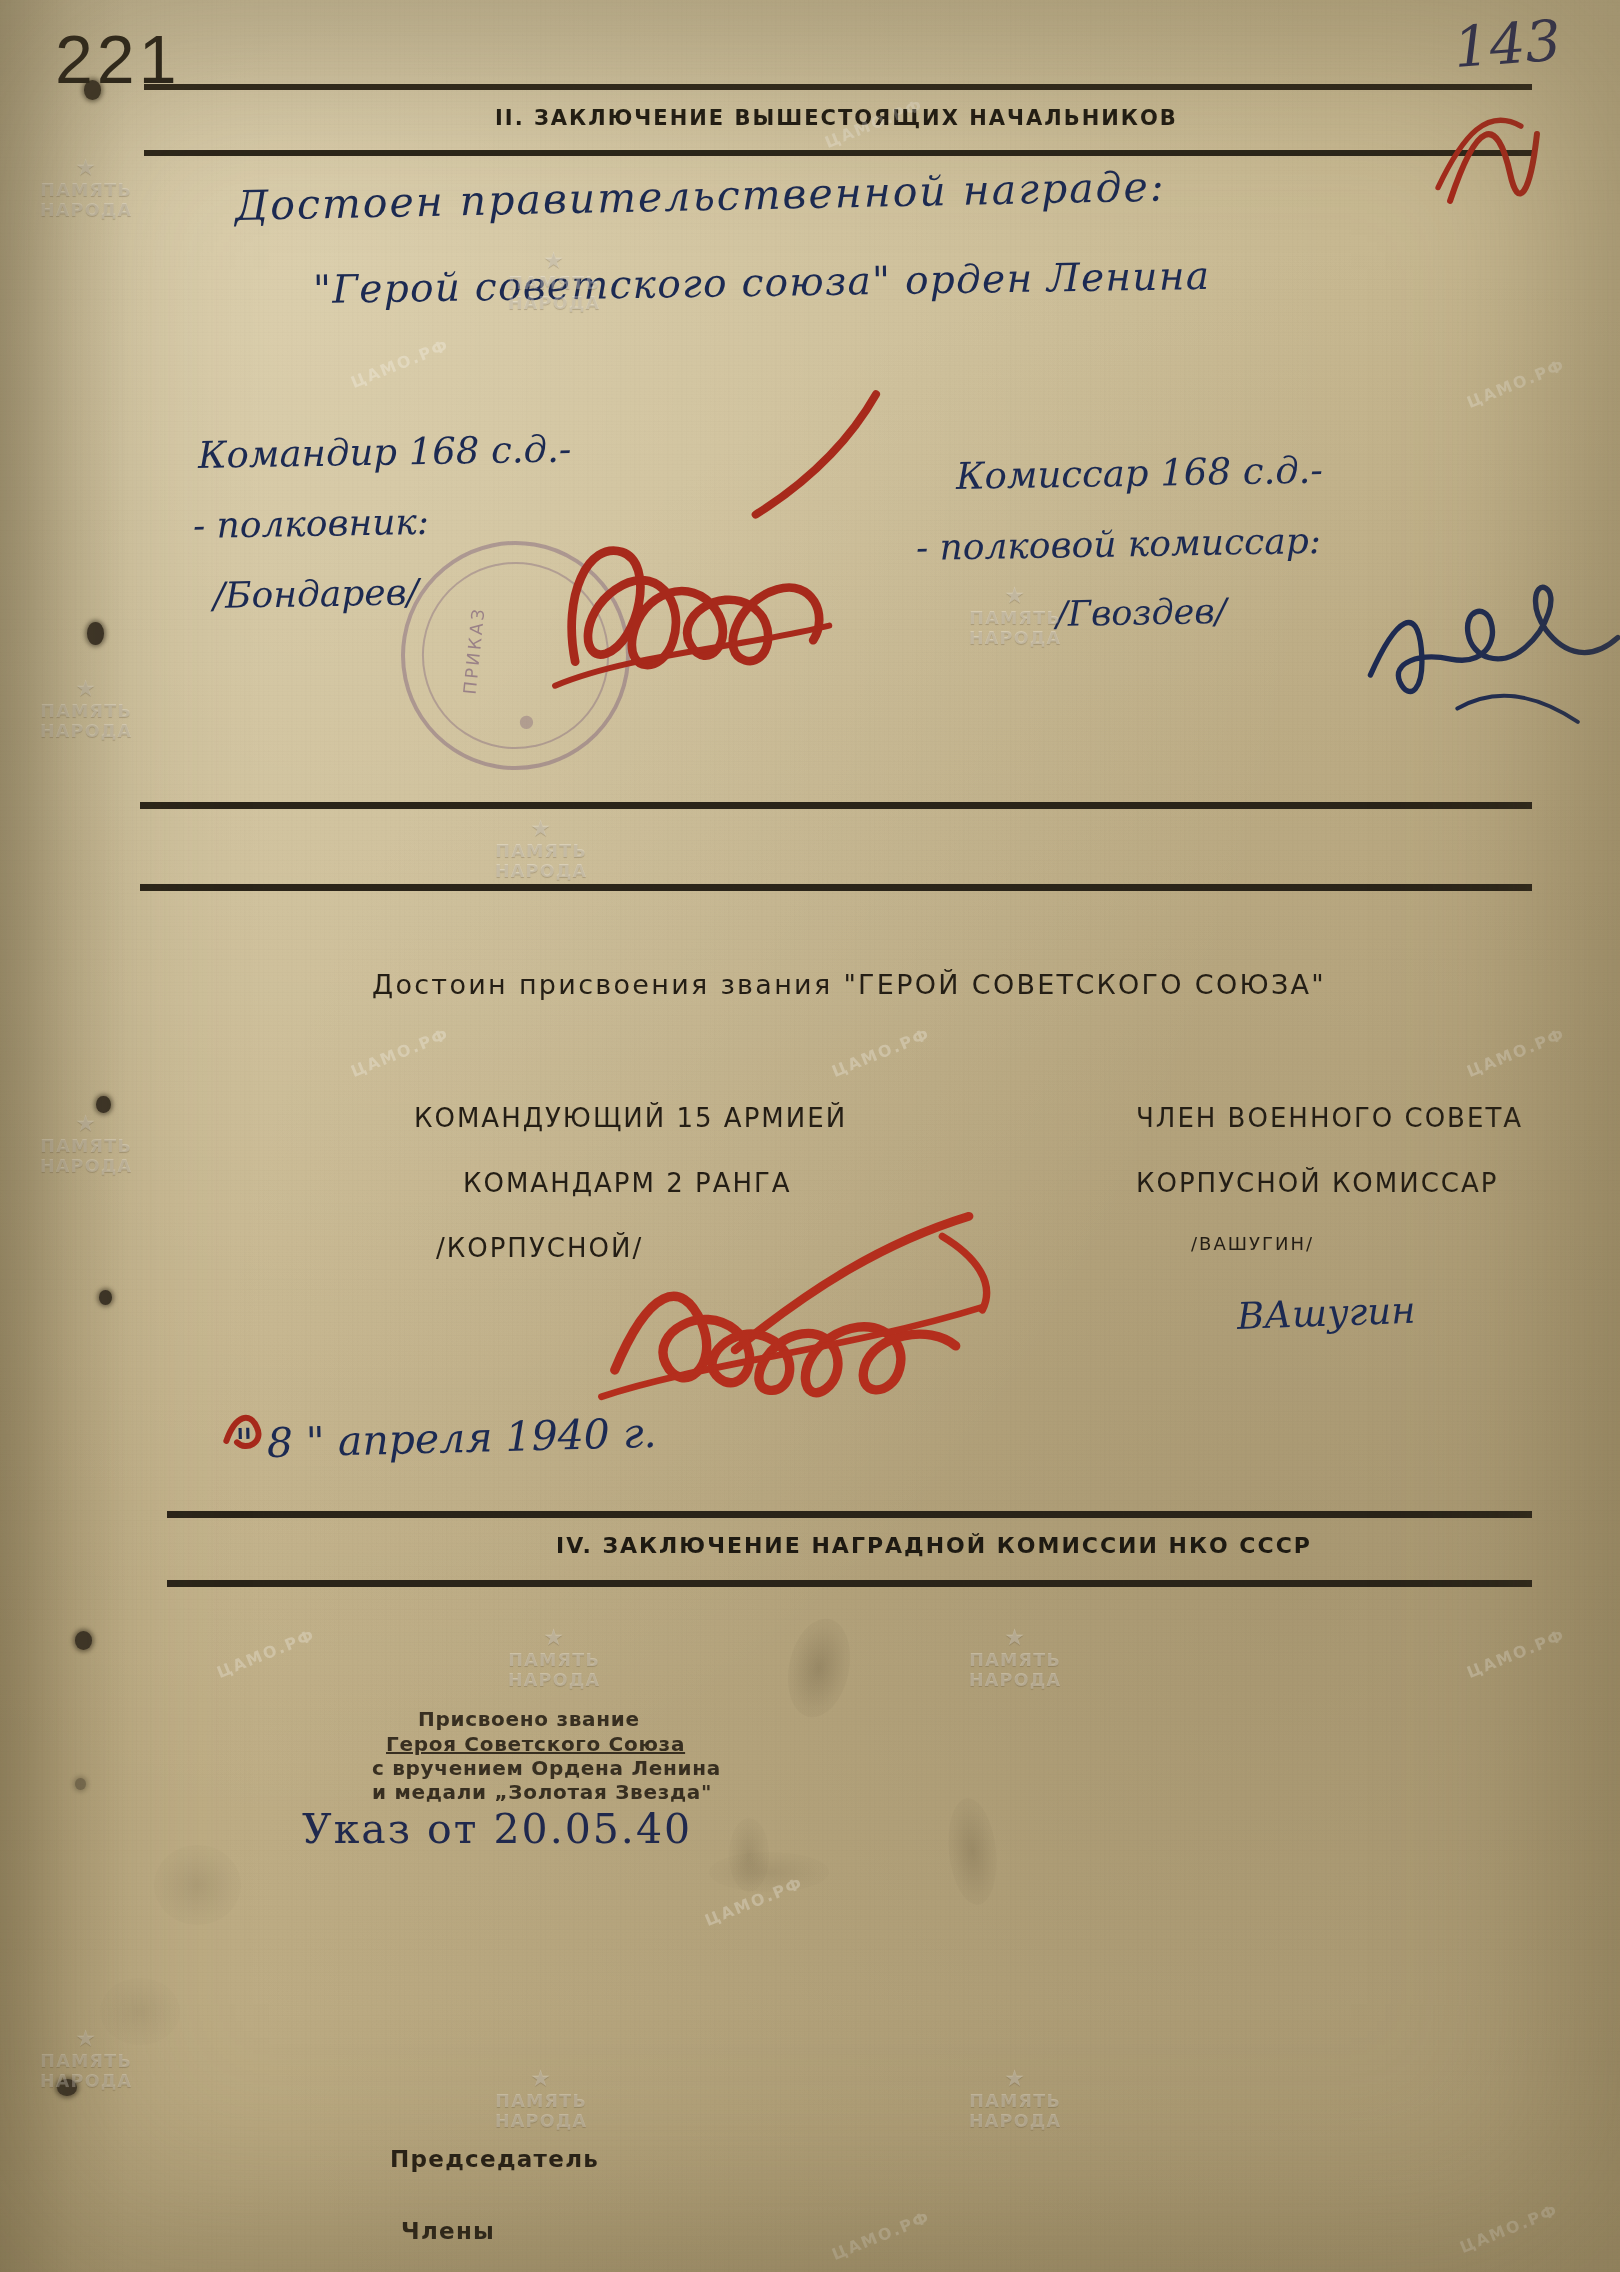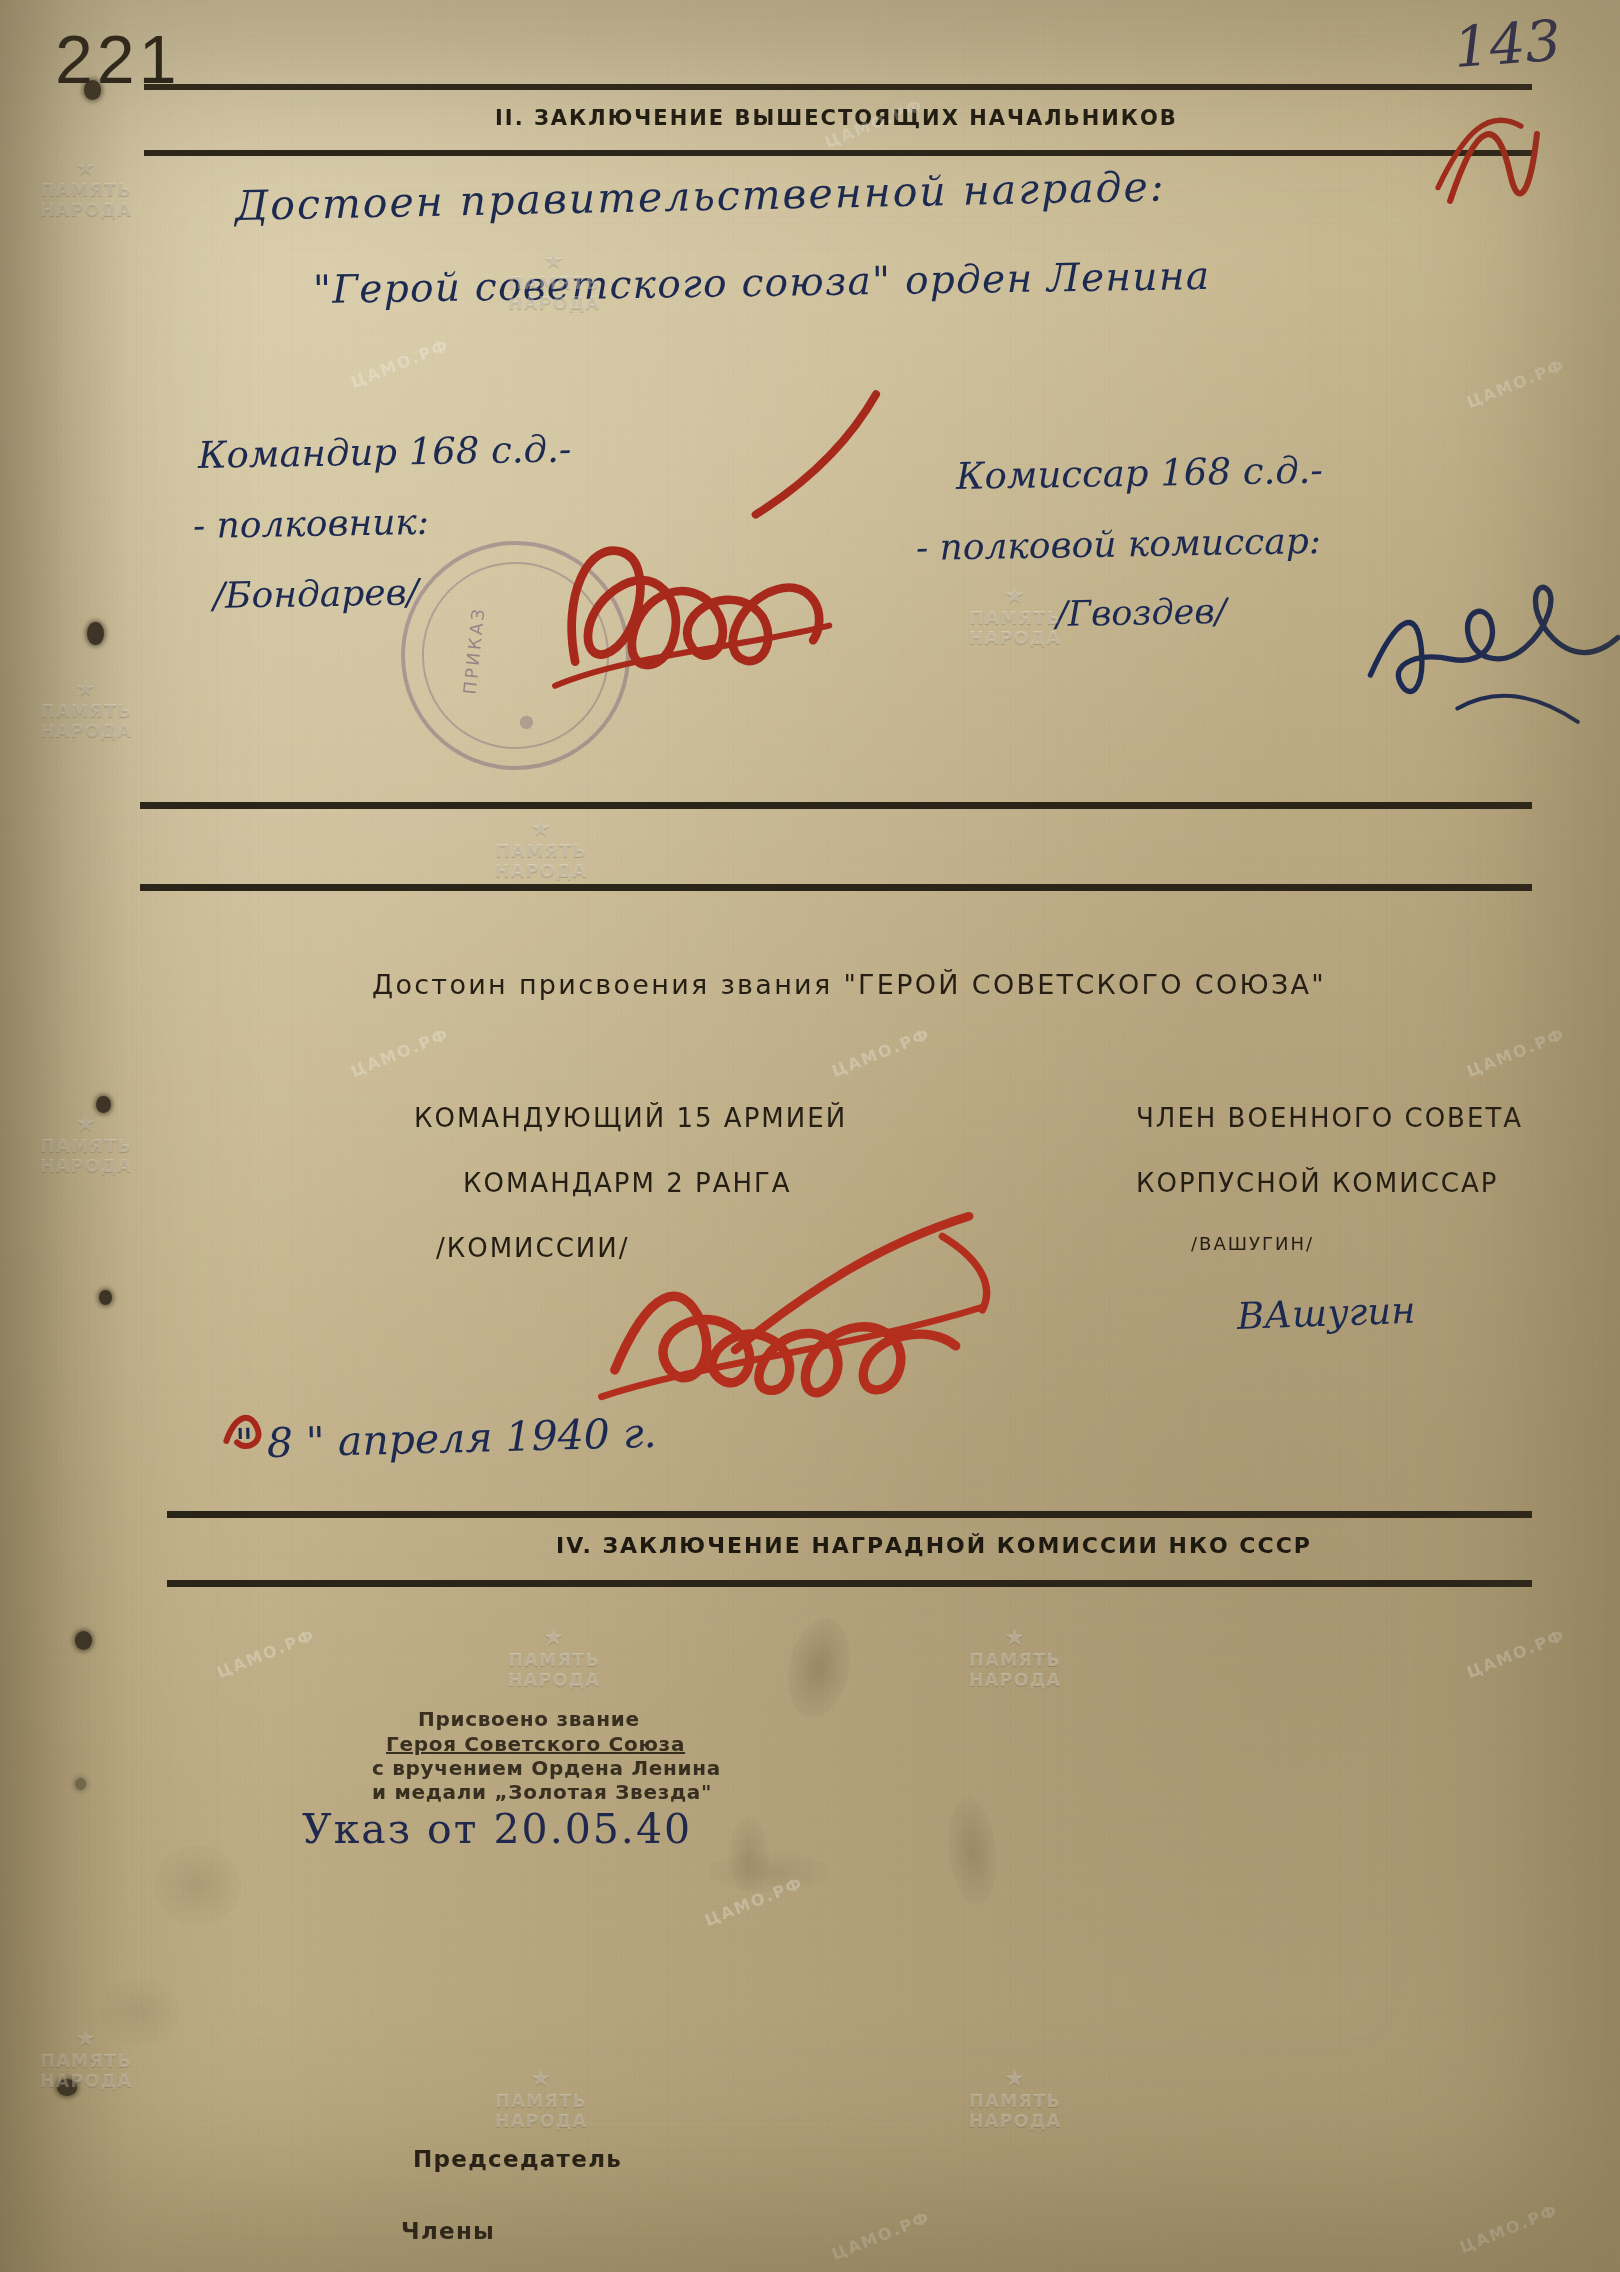--- a/index.html
+++ b/index.html
@@ -218,21 +218,21 @@
     <path d="M60,466 C170,420 330,410 470,376" stroke="#a7291b" stroke-width="9" fill="none" stroke-linecap="round"></path>
   </svg>
 
   <div class="rule" style="left:140px; top:802px; width:1392px; height:6.7px;"></div>
   <div class="rule" style="left:140px; top:884px; width:1392px; height:6.7px;"></div>
 
   <div class="typed" style="left:372px; top:969px; font-size:27px; letter-spacing:2.3px;">Достоин присвоения звания "ГЕРОЙ СОВЕТСКОГО СОЮЗА"</div>
 
   <div class="typed" style="left:414px; top:1103px; font-size:26px; letter-spacing:2px;">КОМАНДУЮЩИЙ 15 АРМИЕЙ</div>
   <div class="typed" style="left:436px; top:1168px; font-size:26px; letter-spacing:2px;margin-left:27px;">КОМАНДАРМ 2 РАНГА</div>
-  <div class="typed" style="left:436px; top:1233px; font-size:26px; letter-spacing:2px;">/КОМИССИИ/</div>
+  <div class="typed" style="left:436px; top:1233px; font-size:26px; letter-spacing:2px;">/КОРПУСНОЙ/</div>
 
   <div class="typed" style="left:1136px; top:1103px; font-size:26px; letter-spacing:2px;">ЧЛЕН ВОЕННОГО СОВЕТА</div>
   <div class="typed" style="left:1136px; top:1168px; font-size:26px; letter-spacing:2px;">КОРПУСНОЙ КОМИССАР</div>
   <div class="typed" style="left:1191px; top:1233px; font-size:18px; letter-spacing:2px;">/ВАШУГИН/</div>
 
   <svg class="ink" style="left:568px; top:1196px; width:508px; height:221px;" viewBox="0 0 760 330" width="508" height="221">
     <path d="M600,30 C470,70 360,140 250,230" stroke="#b42e1d" stroke-width="13" fill="none" stroke-linecap="round"></path>
     <path d="M70,260 C120,140 170,120 200,190 C228,256 170,300 146,250 C124,204 200,160 250,200
              C296,238 260,300 226,272 C192,244 248,188 300,212 C348,234 336,296 300,290
              C266,284 296,214 350,206 C404,198 420,262 386,288 C352,314 336,250 392,212
@@ -252,21 +252,21 @@
   <div class="rule" style="left:167px; top:1580px; width:1365px; height:6.7px;"></div>
   <div class="sect-title" style="left:508px; top:1533px; font-size:22px;margin-left:48px;">IV. ЗАКЛЮЧЕНИЕ  НАГРАДНОЙ  КОМИССИИ  НКО  СССР</div>
 
   <div class="stampblock" style="left:418px; top:1704px;">Присвоено звание</div>
   <div class="stampblock" style="left:386px; top:1729px;text-decoration:underline;">Героя Советского Союза</div>
   <div class="stampblock" style="left:372px; top:1753px;">с вручением Ордена Ленина</div>
   <div class="stampblock" style="left:372px; top:1777px;">и медали „Золотая Звезда"</div>
 
   <div class="hand" style="left:302px; top:1805px; font-size:41px; font-style:normal; color:#20294d; letter-spacing:2px;">Указ от 20.05.40</div>
 
-  <div class="typed" style="left:413px; top:2146px; font-size:23px; font-weight:bold; letter-spacing:1.3px;text-align:center;">Председатель</div>
+  <div class="typed" style="left:390px; top:2146px; font-size:23px; font-weight:bold; letter-spacing:1.3px;text-align:center;">Председатель</div>
   <div class="typed" style="left:401px; top:2218px; font-size:23px; font-weight:bold; letter-spacing:1.3px;">Члены</div>
 
   <div class="smudge" style="left:789px; top:1618px; width:60px; height:100px; transform:rotate(12deg); opacity:.55;"></div>
   <div class="smudge" style="left:949px; top:1798px; width:47px; height:107px; transform:rotate(-6deg); opacity:.45;"></div>
   <div class="smudge" style="left:729px; top:1818px; width:40px; height:74px; opacity:.35;"></div>
   <div class="smudge" style="left:709px; top:1852px; width:120px; height:40px; opacity:.25;"></div>
   <div class="smudge" style="left:154px; top:1845px; width:87px; height:80px; opacity:.30;"></div>
   <div class="smudge" style="left:100px; top:1978px; width:80px; height:67px; opacity:.22;"></div>
 
   <div class="wm" style="left:40px; top:154px;">

